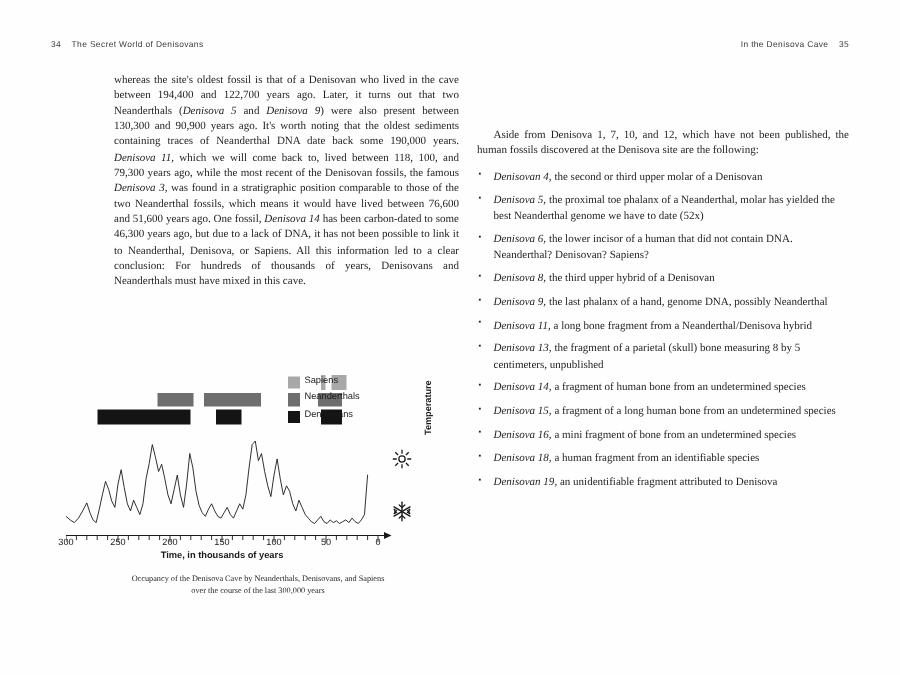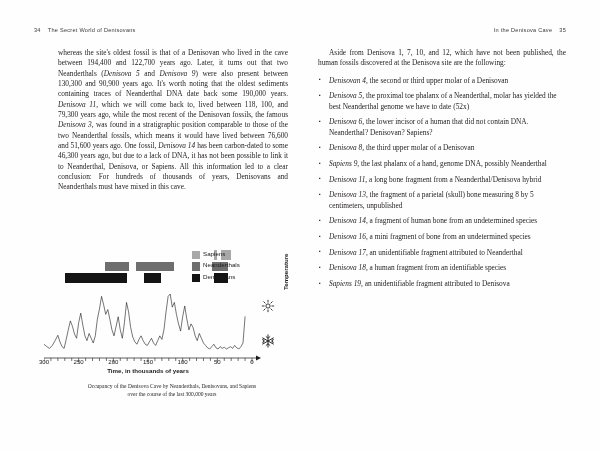--- a/index.html
+++ b/index.html
@@ -37,22 +37,22 @@
   .runhead.right { right: 34px; text-align: right; }
   .runhead .folio { margin-right: 7px; }
   .runhead.right .folio { margin-right: 0; margin-left: 7px; }
 
   
   .col {
     position: absolute;
     top: 48px;
     width: 230px;
   }
-  .col.left  { left: 58px; }
-  .col.right { left: 318px; width: 248px; }
+  .col.left  { left: 76px; }
+  .col.right { left: 318px; width: 248px; margin-top: 37px; }
 
   p.body {
     margin: 0;
     font-size: 7.35px;
     line-height: 10.35px;
     text-align: justify;
     text-indent: 0;
     color: #201d1c;
     -webkit-font-smoothing: antialiased;
   }
@@ -228,29 +228,29 @@
   <div class="col left">
     <p class="body" id="left-para">whereas the site's oldest fossil is that of a Denisovan who lived in the cave between 194,400 and 122,700 years ago. Later, it turns out that two Neanderthals (<i>Denisova 5</i> and <i>Denisova 9</i>) were also present between 130,300 and 90,900 years ago. It's worth noting that the oldest sediments containing traces of Neanderthal DNA date back some 190,000 years. <i>Denisova 11</i>, which we will come back to, lived between 118, 100, and 79,300 years ago, while the most recent of the Denisovan fossils, the famous <i>Denisova 3</i>, was found in a stratigraphic position comparable to those of the two Neanderthal fossils, which means it would have lived between 76,600 and 51,600 years ago. One fossil, <i>Denisova 14</i> has been carbon-dated to some 46,300 years ago, but due to a lack of DNA, it has not been possible to link it to Neanderthal, Denisova, or Sapiens. All this information led to a clear conclusion: For hundreds of thousands of years, Denisovans and Neanderthals must have mixed in this cave.</p>
   </div>
 
   <div class="col right">
     <p class="body indent">Aside from Denisova 1, 7, 10, and 12, which have not been published, the human fossils discovered at the Denisova site are the following:</p>
     <ul class="fossils" id="fossil-list">
         <li><i>Denisovan 4,</i><span> the second or third upper molar of a Denisovan</span></li>
         <li><i>Denisova 5,</i><span> the proximal toe phalanx of a Neanderthal, molar has yielded the best Neanderthal genome we have to date (52x)</span></li>
         <li><i>Denisova 6,</i><span> the lower incisor of a human that did not contain DNA. Neanderthal? Denisovan? Sapiens?</span></li>
-        <li><i>Denisova 8,</i><span> the third upper molar of a Denisovan</span></li>
-        <li><i>Sapiens 9,</i><span> the last phalanx of a hand, genome DNA, possibly Neanderthal</span></li>
+        <li><i>Denisova 8,</i><span> the third upper hybrid of a Denisovan</span></li>
+        <li><i>Denisova 9,</i><span> the last phalanx of a hand, genome DNA, possibly Neanderthal</span></li>
         <li><i>Denisova 11,</i><span> a long bone fragment from a Neanderthal/Denisova hybrid</span></li>
         <li><i>Denisova 13,</i><span> the fragment of a parietal (skull) bone measuring 8 by 5 centimeters, unpublished</span></li>
         <li><i>Denisova 14,</i><span> a fragment of human bone from an undetermined species</span></li>
+        <li><i>Denisova 15,</i><span> a fragment of a long human bone from an undetermined species</span></li>
         <li><i>Denisova 16,</i><span> a mini fragment of bone from an undetermined species</span></li>
-        <li><i>Denisova 17,</i><span> an unidentifiable fragment attributed to Neanderthal</span></li>
         <li><i>Denisova 18,</i><span> a human fragment from an identifiable species</span></li>
-        <li><i>Sapiens 19,</i><span> an unidentifiable fragment attributed to Denisova</span></li>
+        <li><i>Denisovan 19,</i><span> an unidentifiable fragment attributed to Denisova</span></li>
       </ul>
   </div>
 
   <div id="figure">
 
     <div id="bars">
         <div class="barlane" style="top: 0px; height: 9.5px;">
           <div class="bar sapiens" style="left: 169.867px; width: 3.46667px; background: rgb(168, 168, 168);"></div>
           <div class="bar sapiens" style="left: 177.493px; width: 9.70667px; background: rgb(168, 168, 168);"></div>
         </div>

